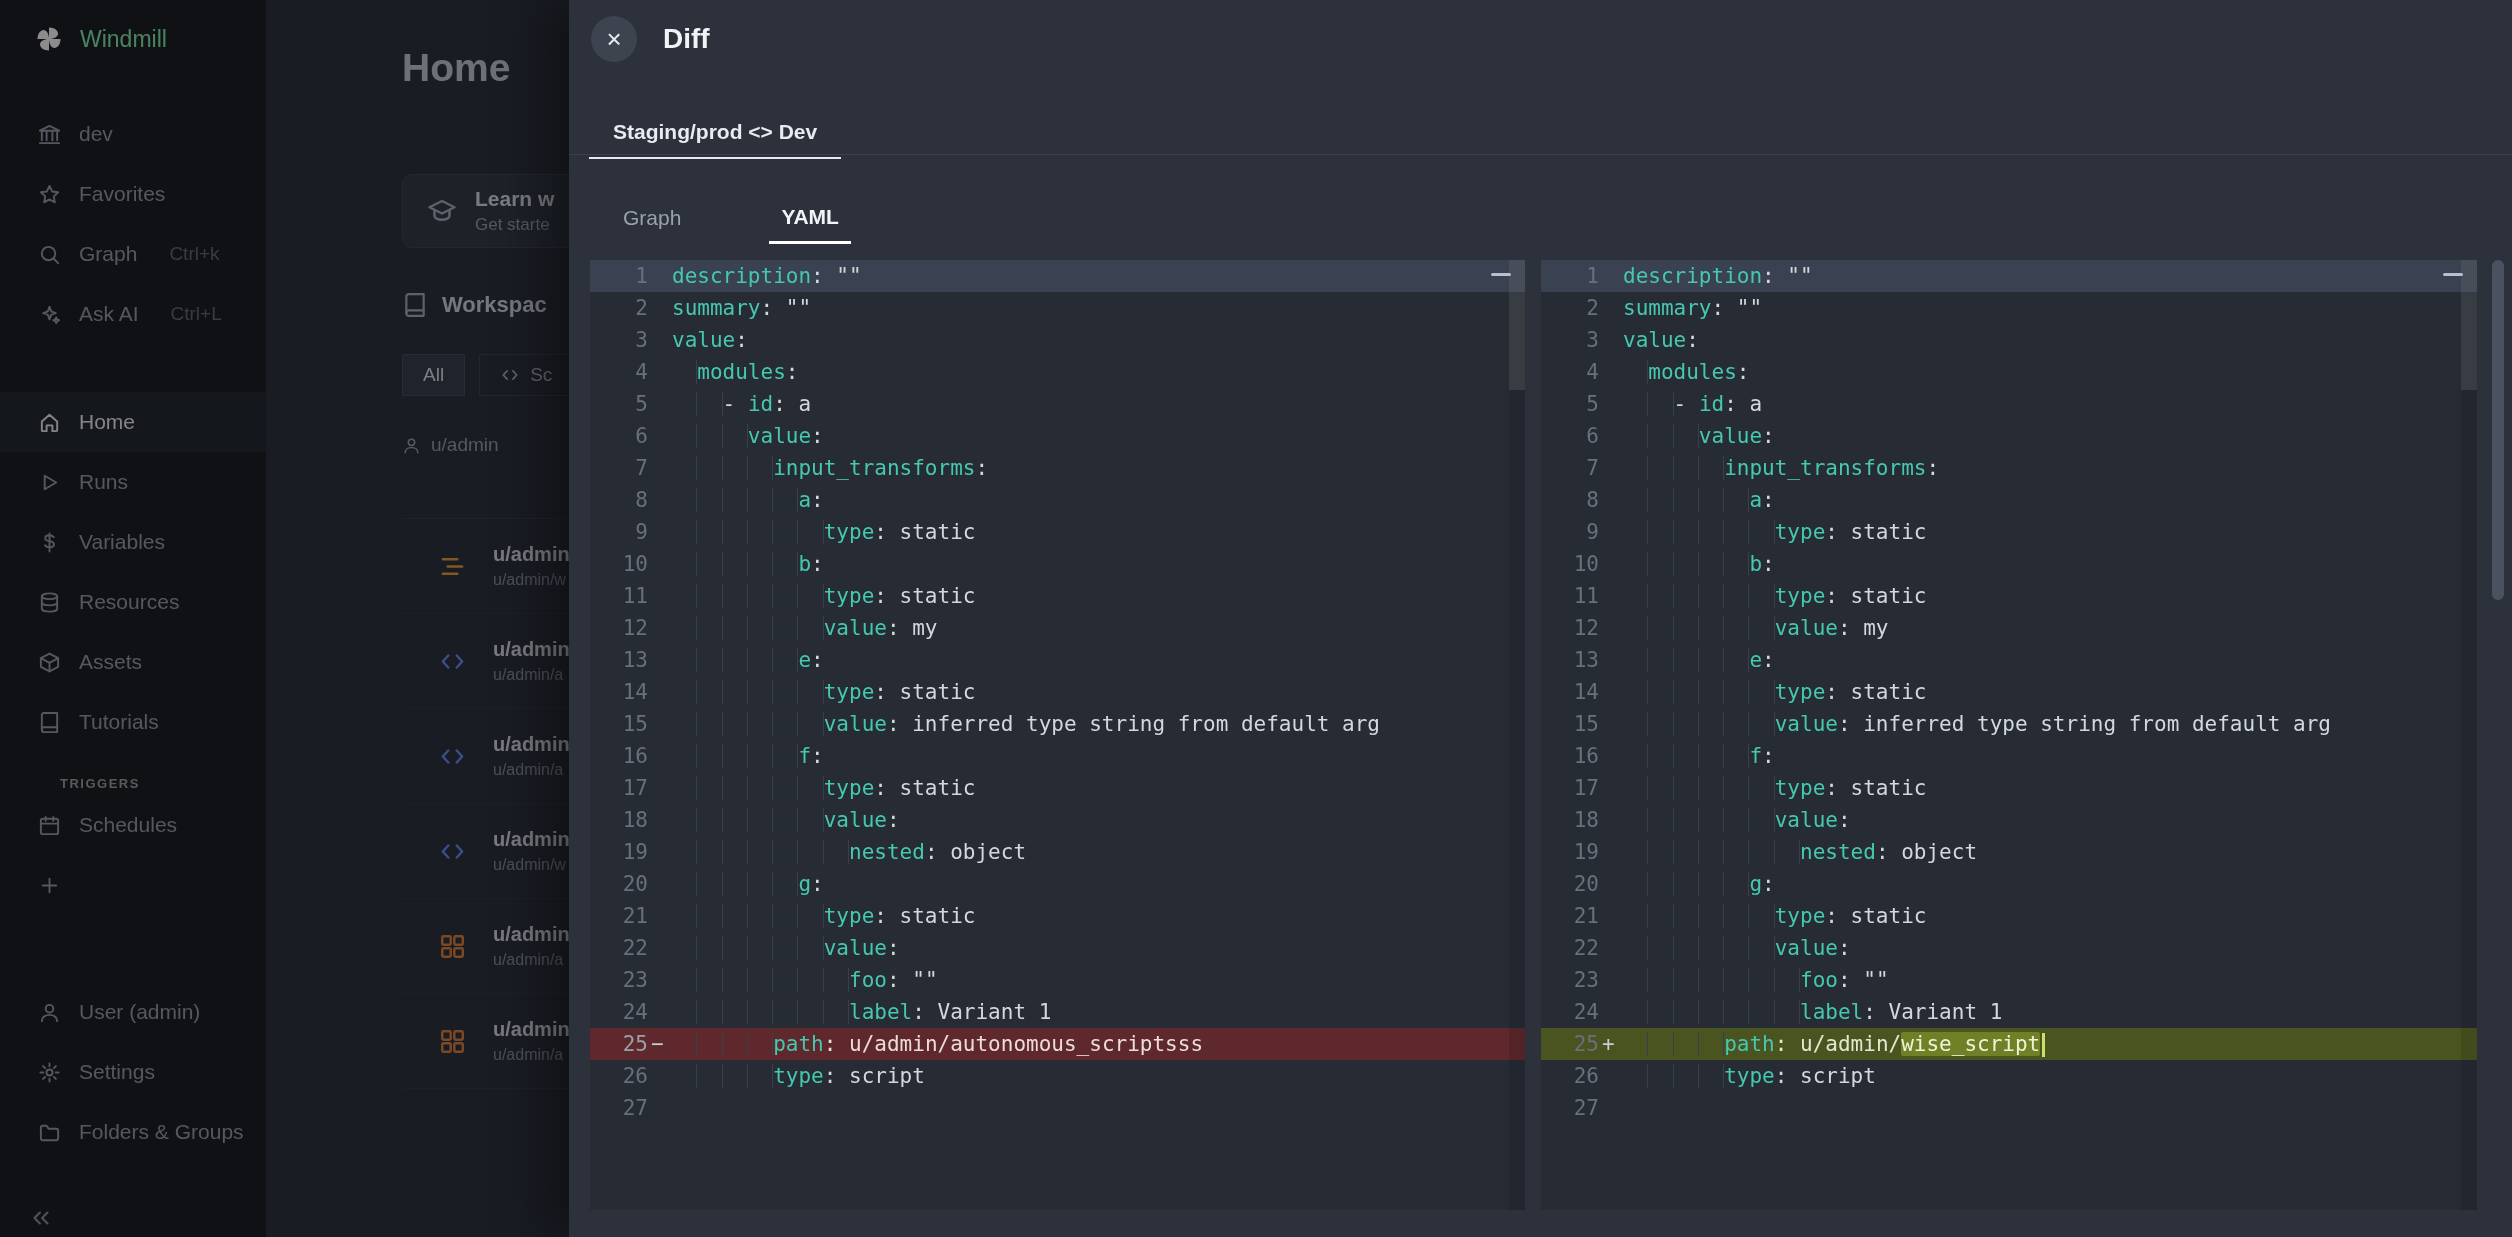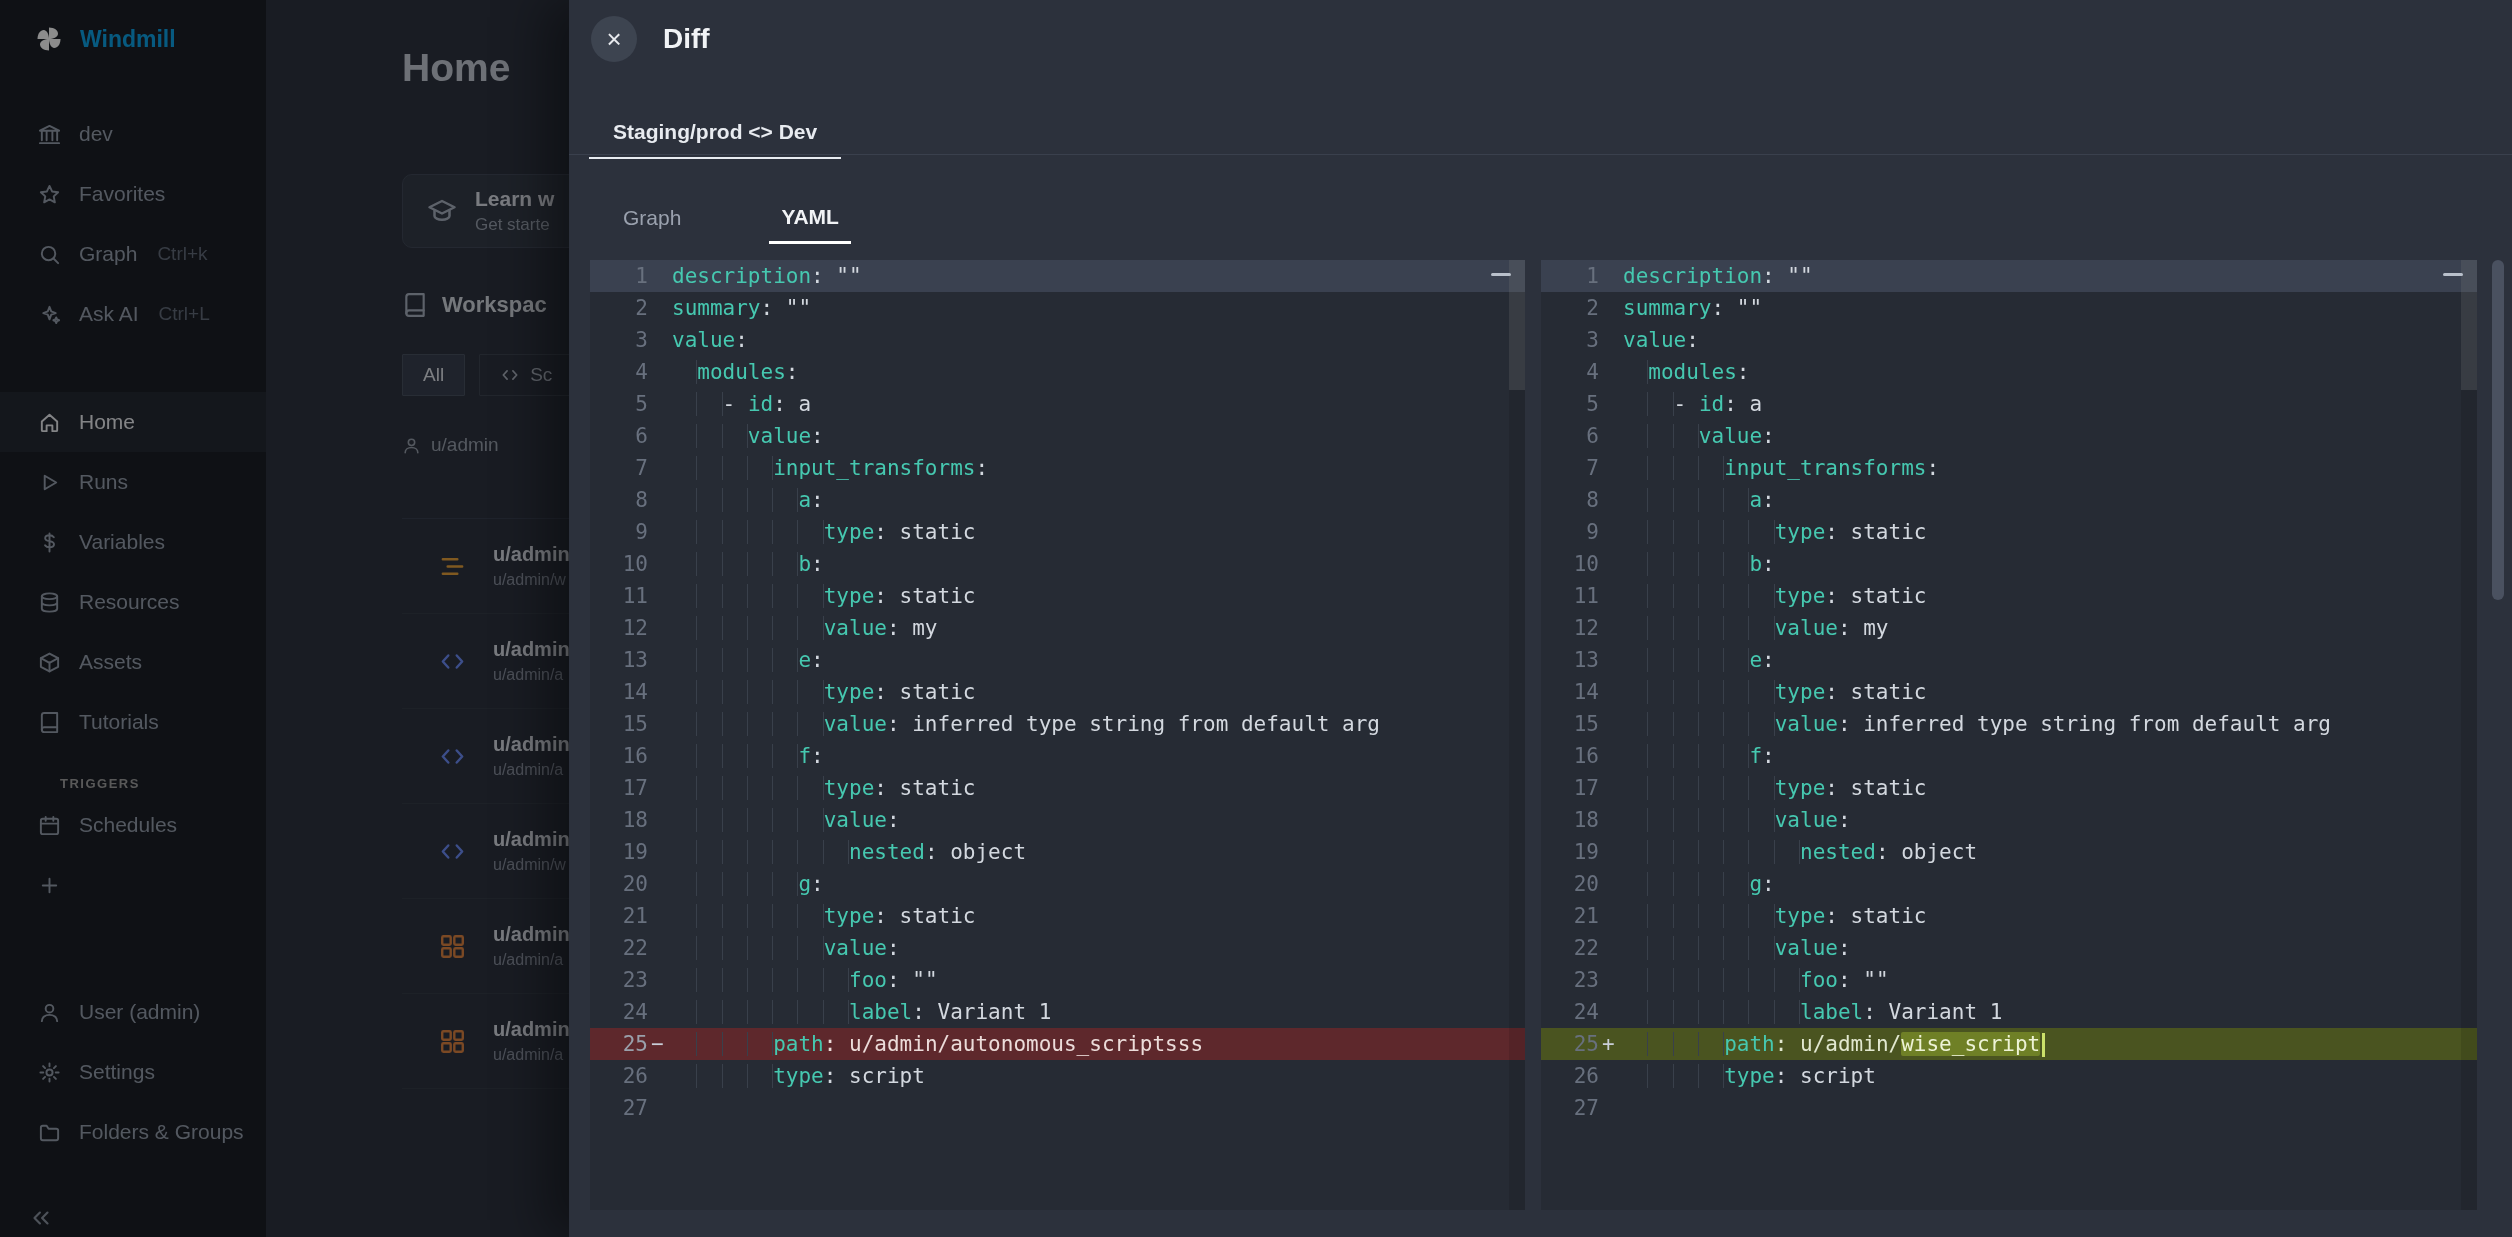--- a/index.html
+++ b/index.html
@@ -4,28 +4,28 @@
 <style>
 *{margin:0;padding:0;box-sizing:border-box}
 html,body{width:2512px;height:1237px}
 body{position:relative;overflow:hidden;background:#2e3440;font-family:"Liberation Sans",sans-serif;color:#e5e7eb}
 svg{display:block;width:100%;height:100%}
 
 
 .sidebar{position:absolute;left:0;top:0;width:266px;height:100%;background:#1c2027;z-index:1}
 .logo-row{display:flex;align-items:center;gap:16px;height:78px;padding-left:34px;cursor:pointer}
 .logo-ic{width:30px;height:30px;color:#fff}
-.logo-text{font-size:23px;font-weight:700;color:#0ea5e9}
+.logo-text{font-size:23px;font-weight:400;color:#86efac}
 #side-top{margin-top:26px}
 #side-main{margin-top:48px}
 #side-bottom{position:absolute;top:982px;left:0;width:100%}
 .side-item{display:flex;align-items:center;gap:18px;height:60px;padding-left:38px;color:#98a1af;font-size:21px;cursor:pointer}
 .side-item .sicon{width:23px;height:23px;flex:none}
 .side-item.active{background:#262b34;color:#eef0f4}
-.side-item .sshort{margin-left:2px;color:#646d7c;font-size:19px}
+.side-item .sshort{margin-left:14px;color:#646d7c;font-size:19px}
 .side-section{margin:24px 0 4px 60px;font-size:13px;letter-spacing:1.5px;color:#a3a3a3;font-weight:700}
 .collapse-btn{position:absolute;left:28px;bottom:6px;width:26px;height:26px;color:#8d95a3;cursor:pointer}
 
 
 .main{position:absolute;left:266px;top:0;right:0;height:100%;background:#2e3440;padding:46px 0 0 136px}
 .page-title{font-size:39px;font-weight:700;color:#c7cdd8}
 .learn-card{margin-top:84px;width:640px;height:74px;border:1px solid #424a59;background:#353c49;border-radius:10px;display:flex;align-items:center;gap:18px;padding:0 24px;cursor:pointer}
 .learn-ic{width:30px;height:30px;color:#aab3c2;flex:none}
 .learn-title{font-size:21px;font-weight:700;color:#dde1e9}
 .learn-sub{font-size:17px;color:#9aa2b0;margin-top:4px}

